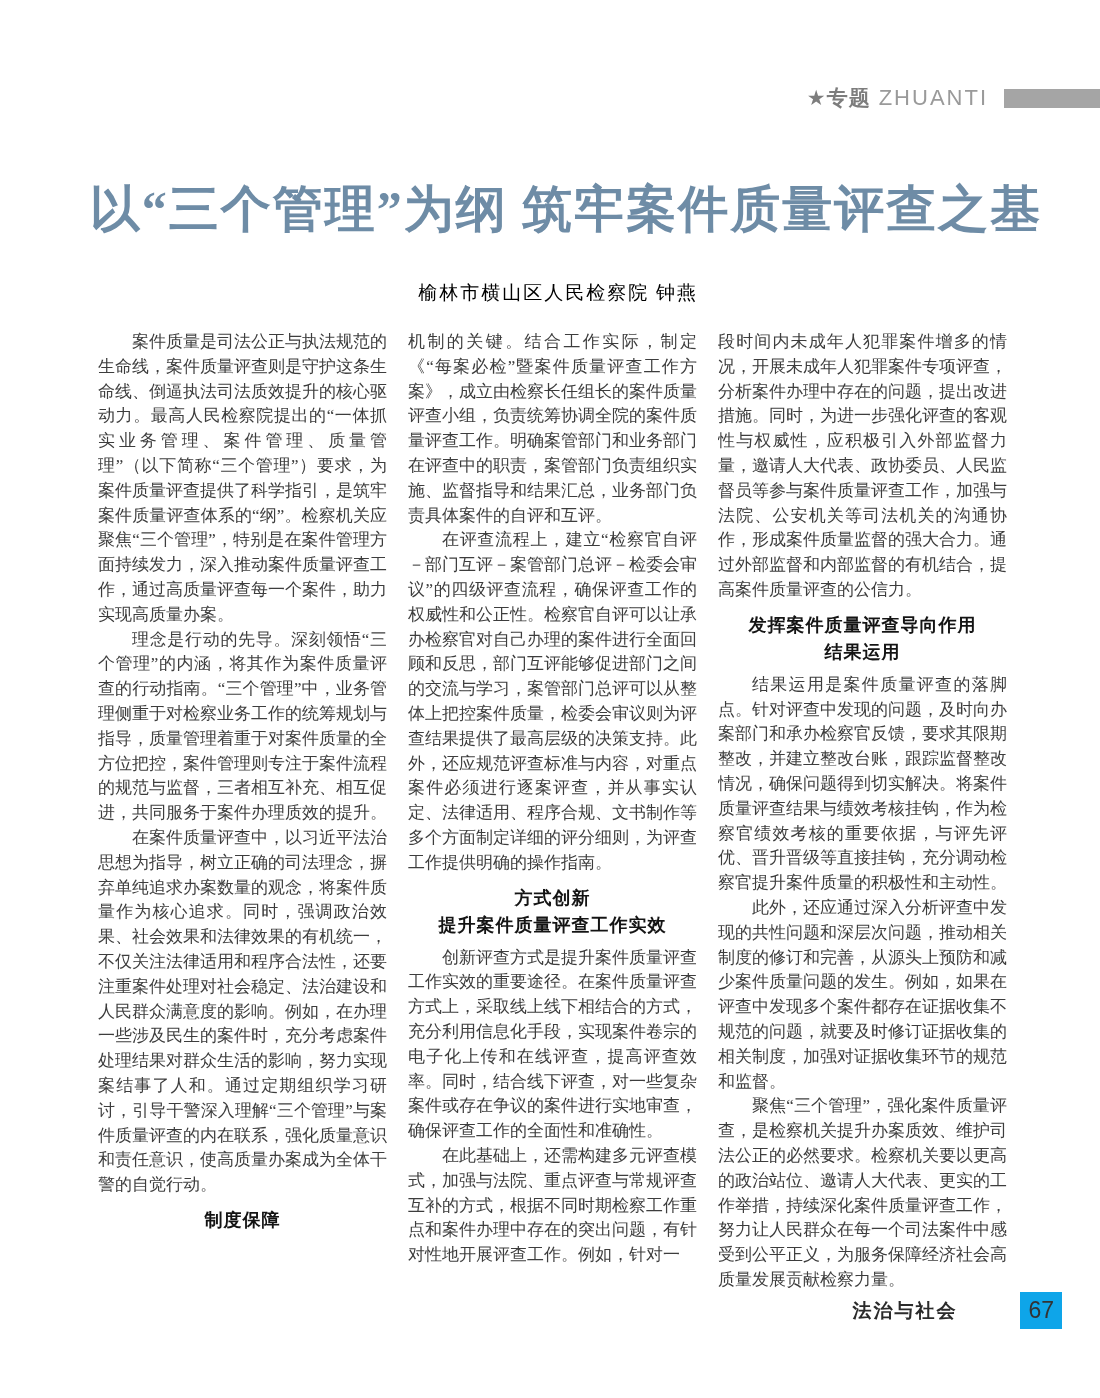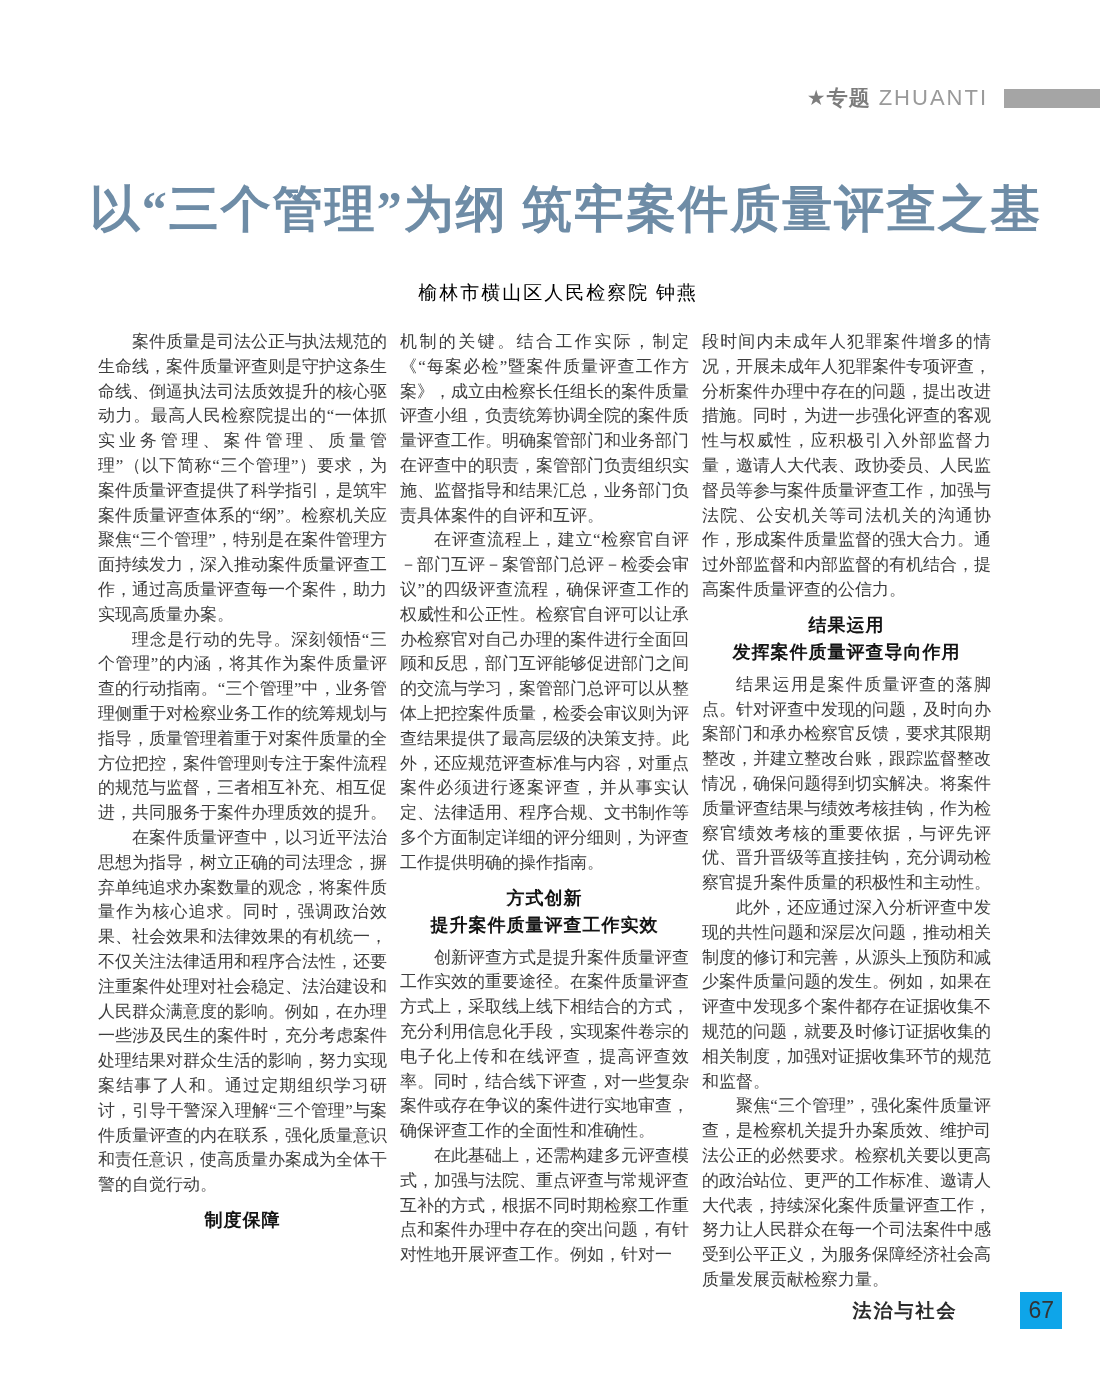--- a/index.html
+++ b/index.html
@@ -29,21 +29,21 @@
     letter-spacing:2px;margin:0;
   }
   .byline{
     position:absolute;top:280px;left:0;width:100%;
     text-align:center;
     font-size:19px;color:#000000;letter-spacing:2px;
   }
   
   .article{
     position:absolute;left:98px;top:330px;
-    display:flex;gap:13px;
+    display:flex;gap:21px;
   }
   .col{width:289px;height:958px;overflow:hidden;}
   .para{
     margin:0;
     font-size:17px;line-height:24.8px;
     color:#3d3d3d;
     text-align:justify;
   }
   .para.indent{text-indent:2em;}
   .sec-heading{
@@ -97,26 +97,26 @@
         <div class="sec-heading">
           <div>方式创新</div>
           <div>提升案件质量评查工作实效</div>
         </div>
         <p class="para indent">创新评查方式是提升案件质量评查工作实效的重要途径。在案件质量评查方式上，采取线上线下相结合的方式，充分利用信息化手段，实现案件卷宗的电子化上传和在线评查，提高评查效率。同时，结合线下评查，对一些复杂案件或存在争议的案件进行实地审查，确保评查工作的全面性和准确性。</p>
         <p class="para indent">在此基础上，还需构建多元评查模式，加强与法院、重点评查与常规评查互补的方式，根据不同时期检察工作重点和案件办理中存在的突出问题，有针对性地开展评查工作。例如，针对一</p>
       </div>
     <div class="col">
         <p class="para">段时间内未成年人犯罪案件增多的情况，开展未成年人犯罪案件专项评查，分析案件办理中存在的问题，提出改进措施。同时，为进一步强化评查的客观性与权威性，应积极引入外部监督力量，邀请人大代表、政协委员、人民监督员等参与案件质量评查工作，加强与法院、公安机关等司法机关的沟通协作，形成案件质量监督的强大合力。通过外部监督和内部监督的有机结合，提高案件质量评查的公信力。</p>
         <div class="sec-heading">
+          <div>发挥案件质量评查导向作用</div>
           <div>结果运用</div>
-          <div>发挥案件质量评查导向作用</div>
         </div>
         <p class="para indent">结果运用是案件质量评查的落脚点。针对评查中发现的问题，及时向办案部门和承办检察官反馈，要求其限期整改，并建立整改台账，跟踪监督整改情况，确保问题得到切实解决。将案件质量评查结果与绩效考核挂钩，作为检察官绩效考核的重要依据，与评先评优、晋升晋级等直接挂钩，充分调动检察官提升案件质量的积极性和主动性。</p>
         <p class="para indent">此外，还应通过深入分析评查中发现的共性问题和深层次问题，推动相关制度的修订和完善，从源头上预防和减少案件质量问题的发生。例如，如果在评查中发现多个案件都存在证据收集不规范的问题，就要及时修订证据收集的相关制度，加强对证据收集环节的规范和监督。</p>
-        <p class="para indent">聚焦“三个管理”，强化案件质量评查，是检察机关提升办案质效、维护司法公正的必然要求。检察机关要以更高的政治站位、更严的工作标准、邀请人大代表，持续深化案件质量评查工作，努力让人民群众在每一个司法案件中感受到公平正义，为服务保障经济社会高质量发展贡献检察力量。</p>
+        <p class="para indent">聚焦“三个管理”，强化案件质量评查，是检察机关提升办案质效、维护司法公正的必然要求。检察机关要以更高的政治站位、邀请人大代表、更实的工作举措，持续深化案件质量评查工作，努力让人民群众在每一个司法案件中感受到公平正义，为服务保障经济社会高质量发展贡献检察力量。</p>
       </div>
   </div>
 
   <div class="footer">
     <span class="journal">法治与社会</span>
     <span class="pagebox">67</span>
   </div>
 
 </div>
 

